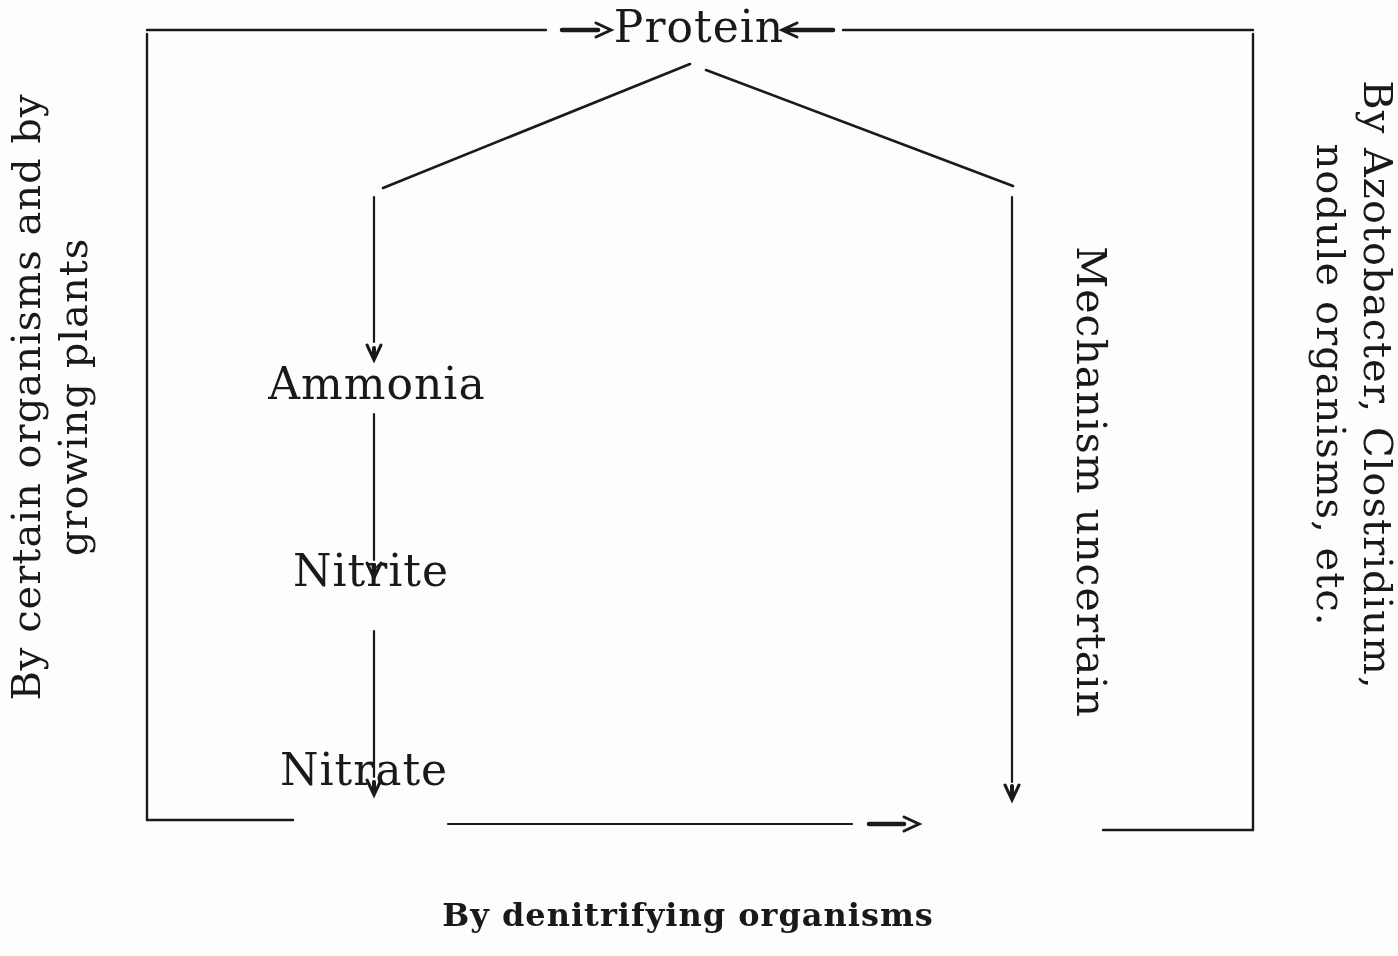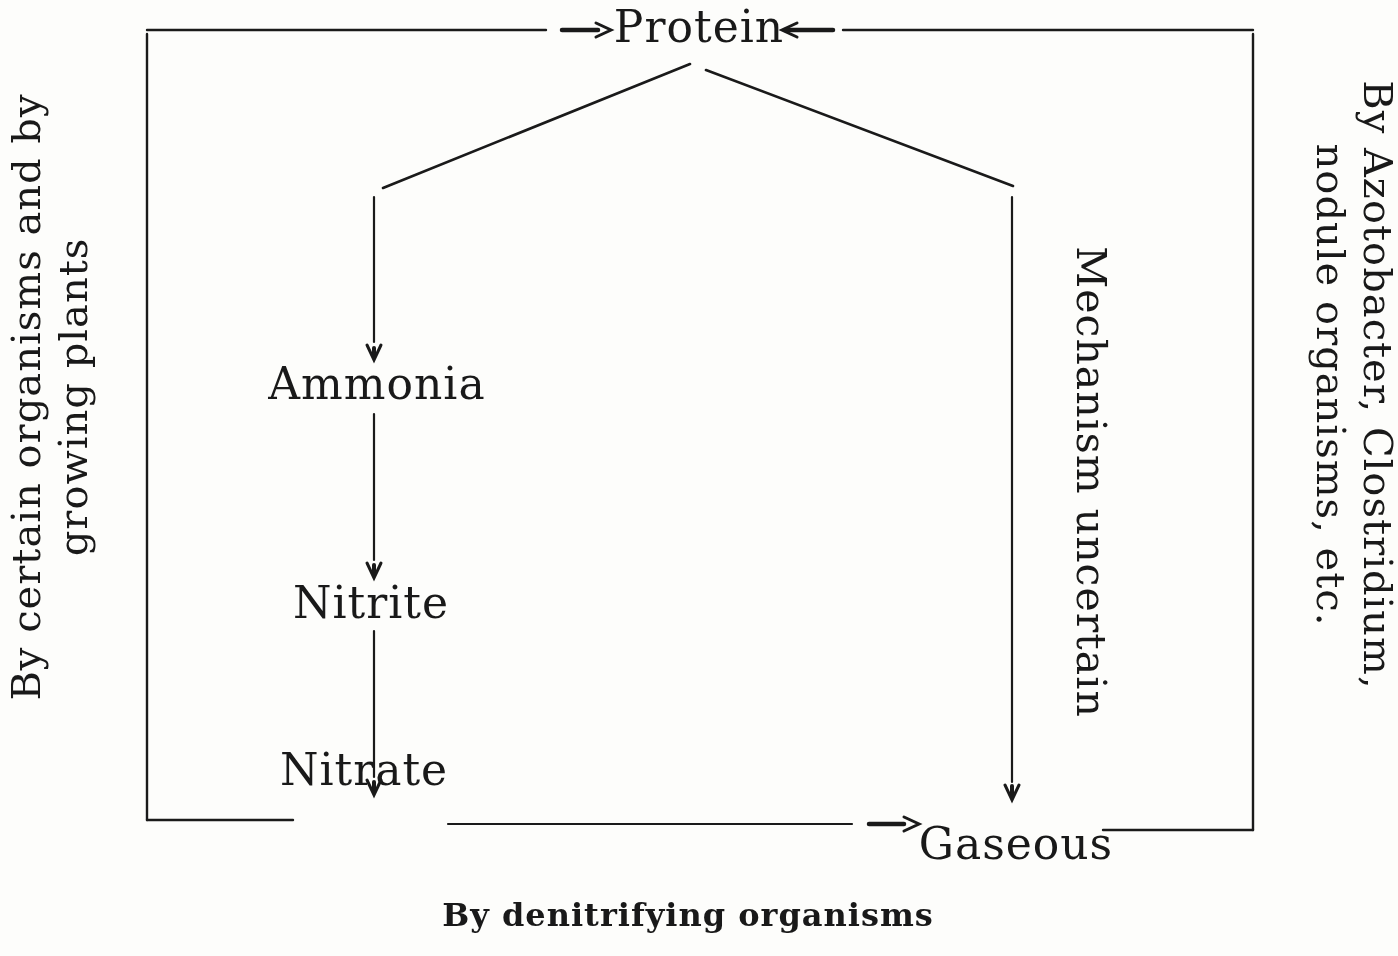--- a/index.html
+++ b/index.html
@@ -17,21 +17,21 @@
   .txt {
     position:absolute;
     transform:translate(-50%,-50%);
     white-space:nowrap;
     font-size:44px;
     letter-spacing:1px;
     line-height:1.05;
   }
   .node-protein   { left:699px;  top:27px;  }
   .node-ammonia   { left:377px;  top:384px; }
-  .node-nitrite   { left:371px;  top:603px; }
+  .node-nitrite   { left:371px;  top:571px; }
   .node-nitrate   { left:364px;  top:770px; }
   .node-gaseous   { left:1016px; top:843px; text-align:center; line-height:45px; }
   .caption {
     left:688px; top:916px;
     font-size:32px;
     font-weight:600;
     letter-spacing:1px;
   }
   .vlabel {
     position:absolute;
@@ -126,21 +126,20 @@
 
   <div class="txt node-protein">Protein</div>
 
   <div class="txt node-ammonia">Ammonia</div>
 
   <div class="txt node-nitrite">Nitrite</div>
 
   <div class="txt node-nitrate">Nitrate</div>
 
   <div class="txt node-gaseous">
-    <div>Gaseous</div>
   </div>
 
   <div class="vlabel vlabel-left">
     <div>By certain organisms and by</div>
     <div>growing plants</div>
   </div>
 
   <div class="vlabel vlabel-right">
     <div>By Azotobacter, Clostridium,</div>
     <div>nodule organisms, etc.</div>

